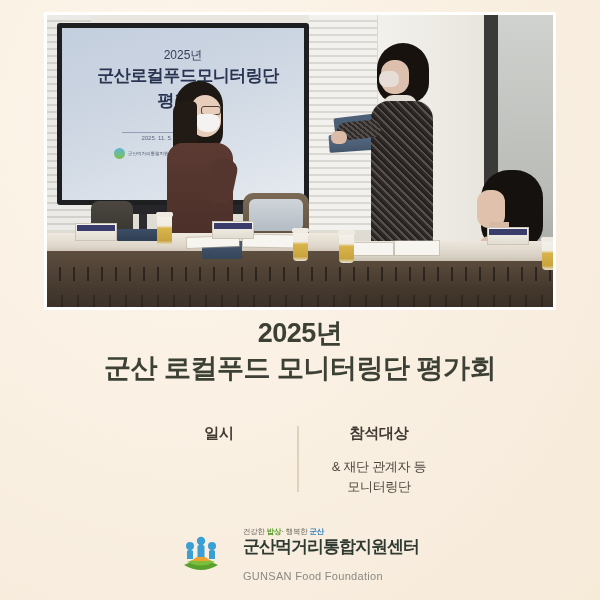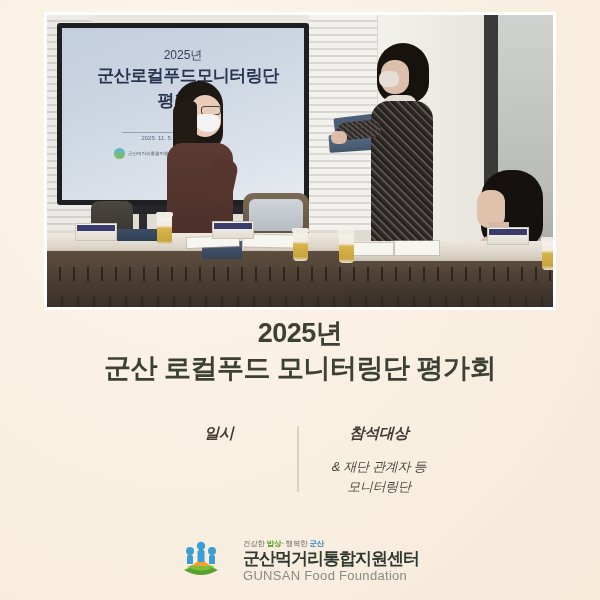--- a/index.html
+++ b/index.html
@@ -505,21 +505,20 @@
 
   
   .info {
     position: absolute;
     left: 40px;
     top: 424px;
     width: 520px;
     display: flex;
     align-items: flex-start;
     justify-content: center;
-    font-style: italic;
   }
   .info-col {
     flex: 0 0 auto;
     text-align: center;
     padding: 0 6px;
     box-sizing: border-box;
   }
   .col-a { width: 156px; }
   .col-b { width: 200px; }
   .col-c { width: 160px; }
@@ -544,21 +543,21 @@
     letter-spacing: -0.3px;
   }
   .info-body div { white-space: nowrap; }
 
   
   .footer {
     position: absolute;
     left: 0; right: 0;
     bottom: 18px;
     display: flex;
-    align-items: flex-start;
+    align-items: center;
     justify-content: center;
     gap: 22px;
   }
   .logo-mark {
     position: relative;
     width: 40px; height: 40px;
     flex: 0 0 auto;
   }
   .logo-text { line-height: 1; }
   .logo-tagline {
@@ -569,24 +568,24 @@
   }
   .logo-tagline .hl-green { color: #5aa02c; font-weight: bold; }
   .logo-tagline .hl-blue { color: #2f7fc1; font-weight: bold; }
   .logo-name {
     font-size: 17px;
     font-weight: bold;
     color: #2f3a33;
     letter-spacing: -1px;
   }
   .logo-en {
-    font-size: 13px;
+    font-size: 11px;
     color: #8a8a82;
     letter-spacing: 0.3px;
-    margin-top: 2px;
+    margin-top: 16px;
   }
 </style>
 </head>
 <body>
 
 <div class="poster">
 
   <div class="photo-frame">
     <div class="photo">
       <div class="room-wall"></div>

